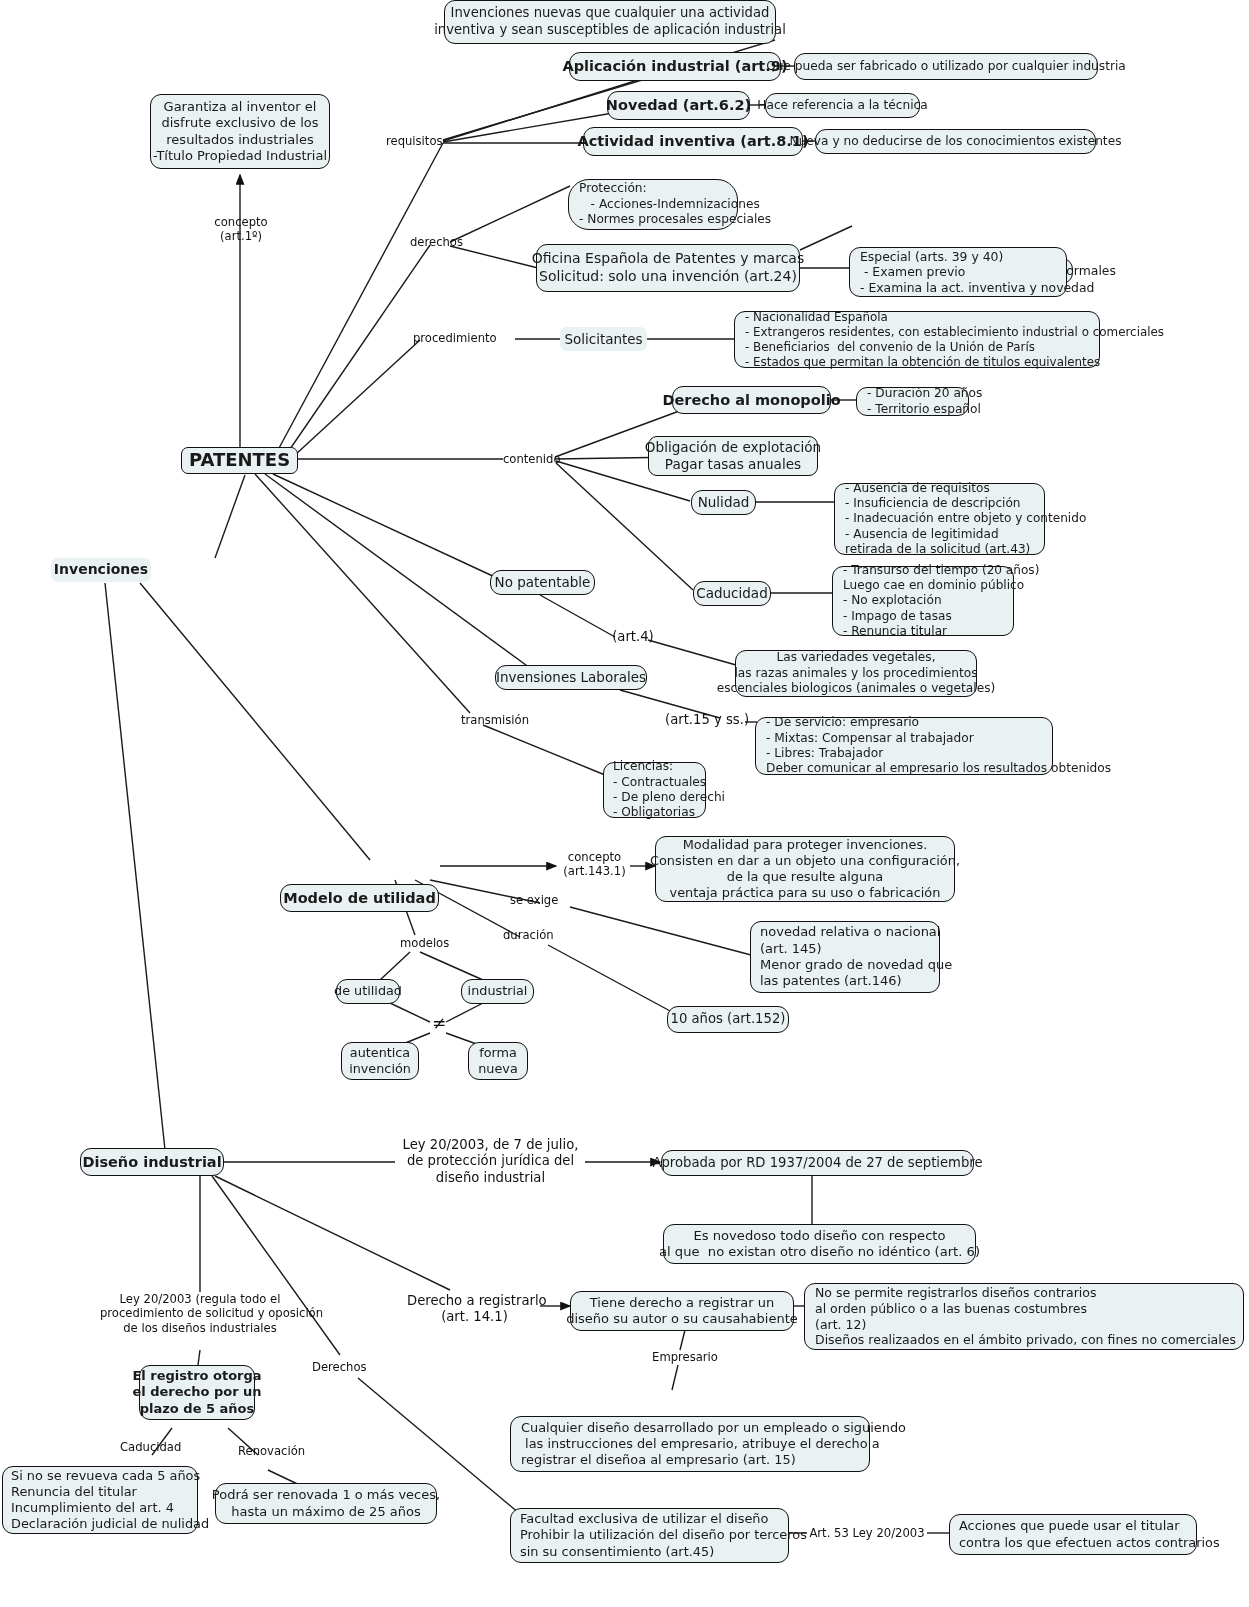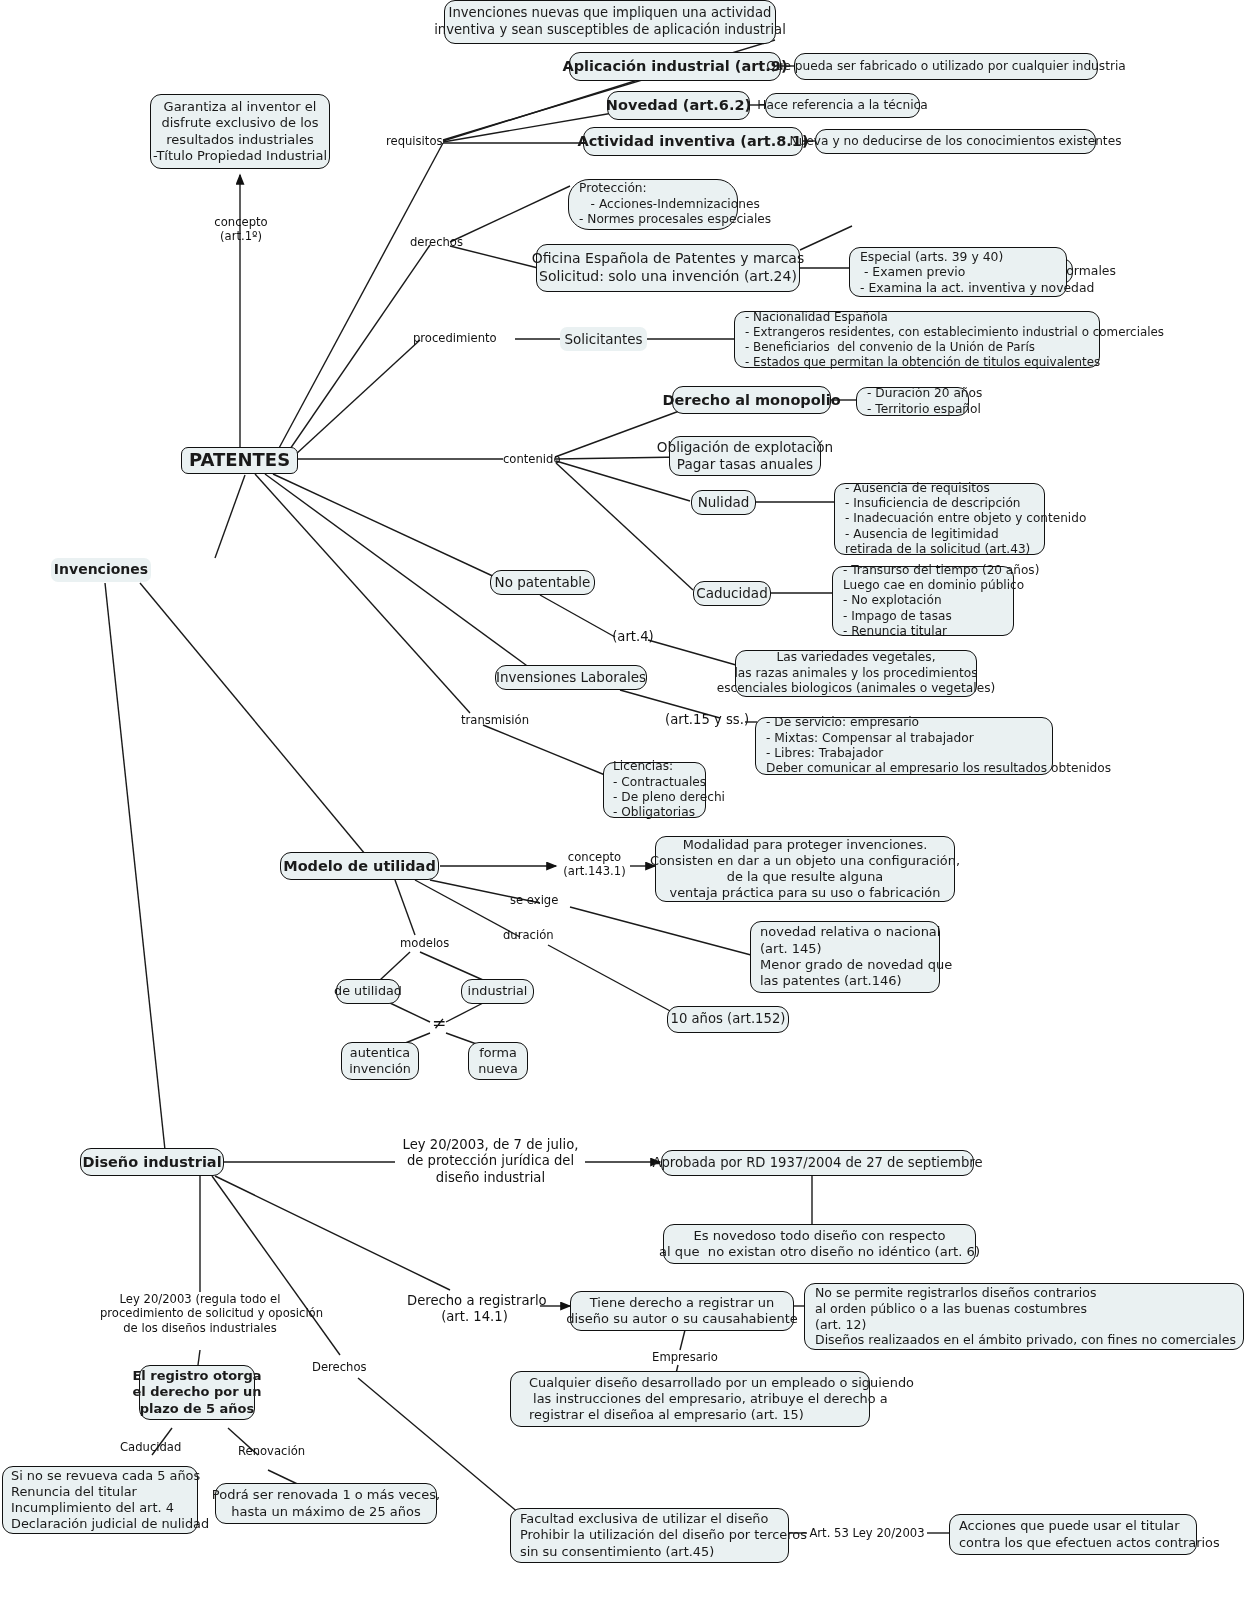--- a/index.html
+++ b/index.html
@@ -163,21 +163,21 @@
       <line x1="268" y1="1470" x2="310" y2="1490"></line>
 
       <line x1="212" y1="1176" x2="340" y2="1355"></line>
       <line x1="358" y1="1378" x2="520" y2="1514"></line>
 
       <line x1="789" y1="1533" x2="807" y2="1533"></line>
       <line x1="927" y1="1533" x2="950" y2="1533"></line>
     </g>
   </svg>
 
-  <div class="node" style="left:444px; top:0px; width:332px; height:44px;">Invenciones nuevas que impliquen una actividad
+  <div class="node" style="left:444px; top:0px; width:332px; height:44px;">Invenciones nuevas que cualquier una actividad
 inventiva y sean susceptibles de aplicación industrial</div>
 
   <div class="node bold" style="left:569px; top:52px; width:212px; height:29px;">Aplicación industrial (art.9)</div>
 
   <div class="node" style="left:794px; top:53px; width:304px; height:27px; font-size:12.2px;">Que pueda ser fabricado o utilizado por cualquier industria</div>
 
   <div class="node bold" style="left:607px; top:91px; width:143px; height:29px;">Novedad (art.6.2)</div>
 
   <div class="node" style="left:765px; top:93px; width:155px; height:25px; font-size:12.2px;">Hace referencia a la técnica</div>
 
@@ -203,21 +203,21 @@
   <div class="node left" style="left:734px; top:311px; width:366px; height:57px; font-size:11.9px; padding-left:10px;">- Nacionalidad Española
 - Extrangeros residentes, con establecimiento industrial o comerciales
 - Beneficiarios  del convenio de la Unión de París
 - Estados que permitan la obtención de titulos equivalentes</div>
 
   <div class="node bold" style="left:672px; top:386px; width:159px; height:28px;">Derecho al monopolio</div>
 
   <div class="node left" style="left:856px; top:387px; width:113px; height:29px; font-size:12.2px; padding-left:10px;">- Duración 20 años
 - Territorio español</div>
 
-  <div class="node" style="left:669px; top:436px; width:152px; height:40px; font-size:13.6px;">Obligación de explotación
+  <div class="node" style="left:648px; top:436px; width:170px; height:40px; font-size:13.6px;border-radius:9px;">Obligación de explotación
 Pagar tasas anuales</div>
 
   <div class="node" style="left:691px; top:490px; width:65px; height:25px; font-size:13.5px;">Nulidad</div>
 
   <div class="node left" style="left:834px; top:483px; width:211px; height:72px; font-size:12.1px; padding-left:10px;">- Ausencia de requisitos
 - Insuficiencia de descripción
 - Inadecuación entre objeto y contenido
 - Ausencia de legitimidad
 retirada de la solicitud (art.43)</div>
 
@@ -240,21 +240,21 @@
   <div class="node left" style="left:755px; top:717px; width:298px; height:58px; font-size:12.2px; padding-left:10px;">- De servicio: empresario
 - Mixtas: Compensar al trabajador
 - Libres: Trabajador
 Deber comunicar al empresario los resultados obtenidos</div>
 
   <div class="node left" style="left:603px; top:762px; width:103px; height:56px; font-size:12.2px; padding-left:9px;">Licencias:
 - Contractuales
 - De pleno derechi
 - Obligatorias</div>
 
-  <div class="node bold" style="left:280px; top:852px; width:159px; height:28px;">Modelo de utilidad</div>
+  <div class="node bold" style="left:280px; top:884px; width:159px; height:28px;">Modelo de utilidad</div>
 
   <div class="node" style="left:655px; top:836px; width:300px; height:66px; font-size:12.9px;">Modalidad para proteger invenciones.
 Consisten en dar a un objeto una configuración,
 de la que resulte alguna
 ventaja práctica para su uso o fabricación</div>
 
   <div class="node left" style="left:750px; top:921px; width:190px; height:72px; font-size:13px; padding-left:9px;">novedad relativa o nacional
 (art. 145)
 Menor grado de novedad que
 las patentes (art.146)</div>
@@ -279,21 +279,21 @@
 al que  no existan otro diseño no idéntico (art. 6)</div>
 
   <div class="node" style="left:570px; top:1291px; width:224px; height:40px; font-size:13px;">Tiene derecho a registrar un
 diseño su autor o su causahabiente</div>
 
   <div class="node left" style="left:804px; top:1283px; width:440px; height:67px; font-size:12.5px; padding-left:10px;">No se permite registrarlos diseños contrarios
 al orden público o a las buenas costumbres
 (art. 12)
 Diseños realizaados en el ámbito privado, con fines no comerciales</div>
 
-  <div class="node left" style="left:510px; top:1371px; width:360px; height:56px; font-size:12.9px; padding-left:18px;">Cualquier diseño desarrollado por un empleado o siguiendo
+  <div class="node left" style="left:510px; top:1416px; width:360px; height:56px; font-size:12.9px; padding-left:10px;">Cualquier diseño desarrollado por un empleado o siguiendo
  las instrucciones del empresario, atribuye el derecho a
 registrar el diseñoa al empresario (art. 15)</div>
 
   <div class="node" style="left:139px; top:1365px; width:116px; height:55px; font-size:13px;font-weight:bold;">El registro otorga
 el derecho por un
 plazo de 5 años</div>
 
   <div class="node left" style="left:2px; top:1466px; width:196px; height:68px; font-size:12.9px; padding-left:8px;">Si no se revueva cada 5 años
 Renuncia del titular
 Incumplimiento del art. 4

